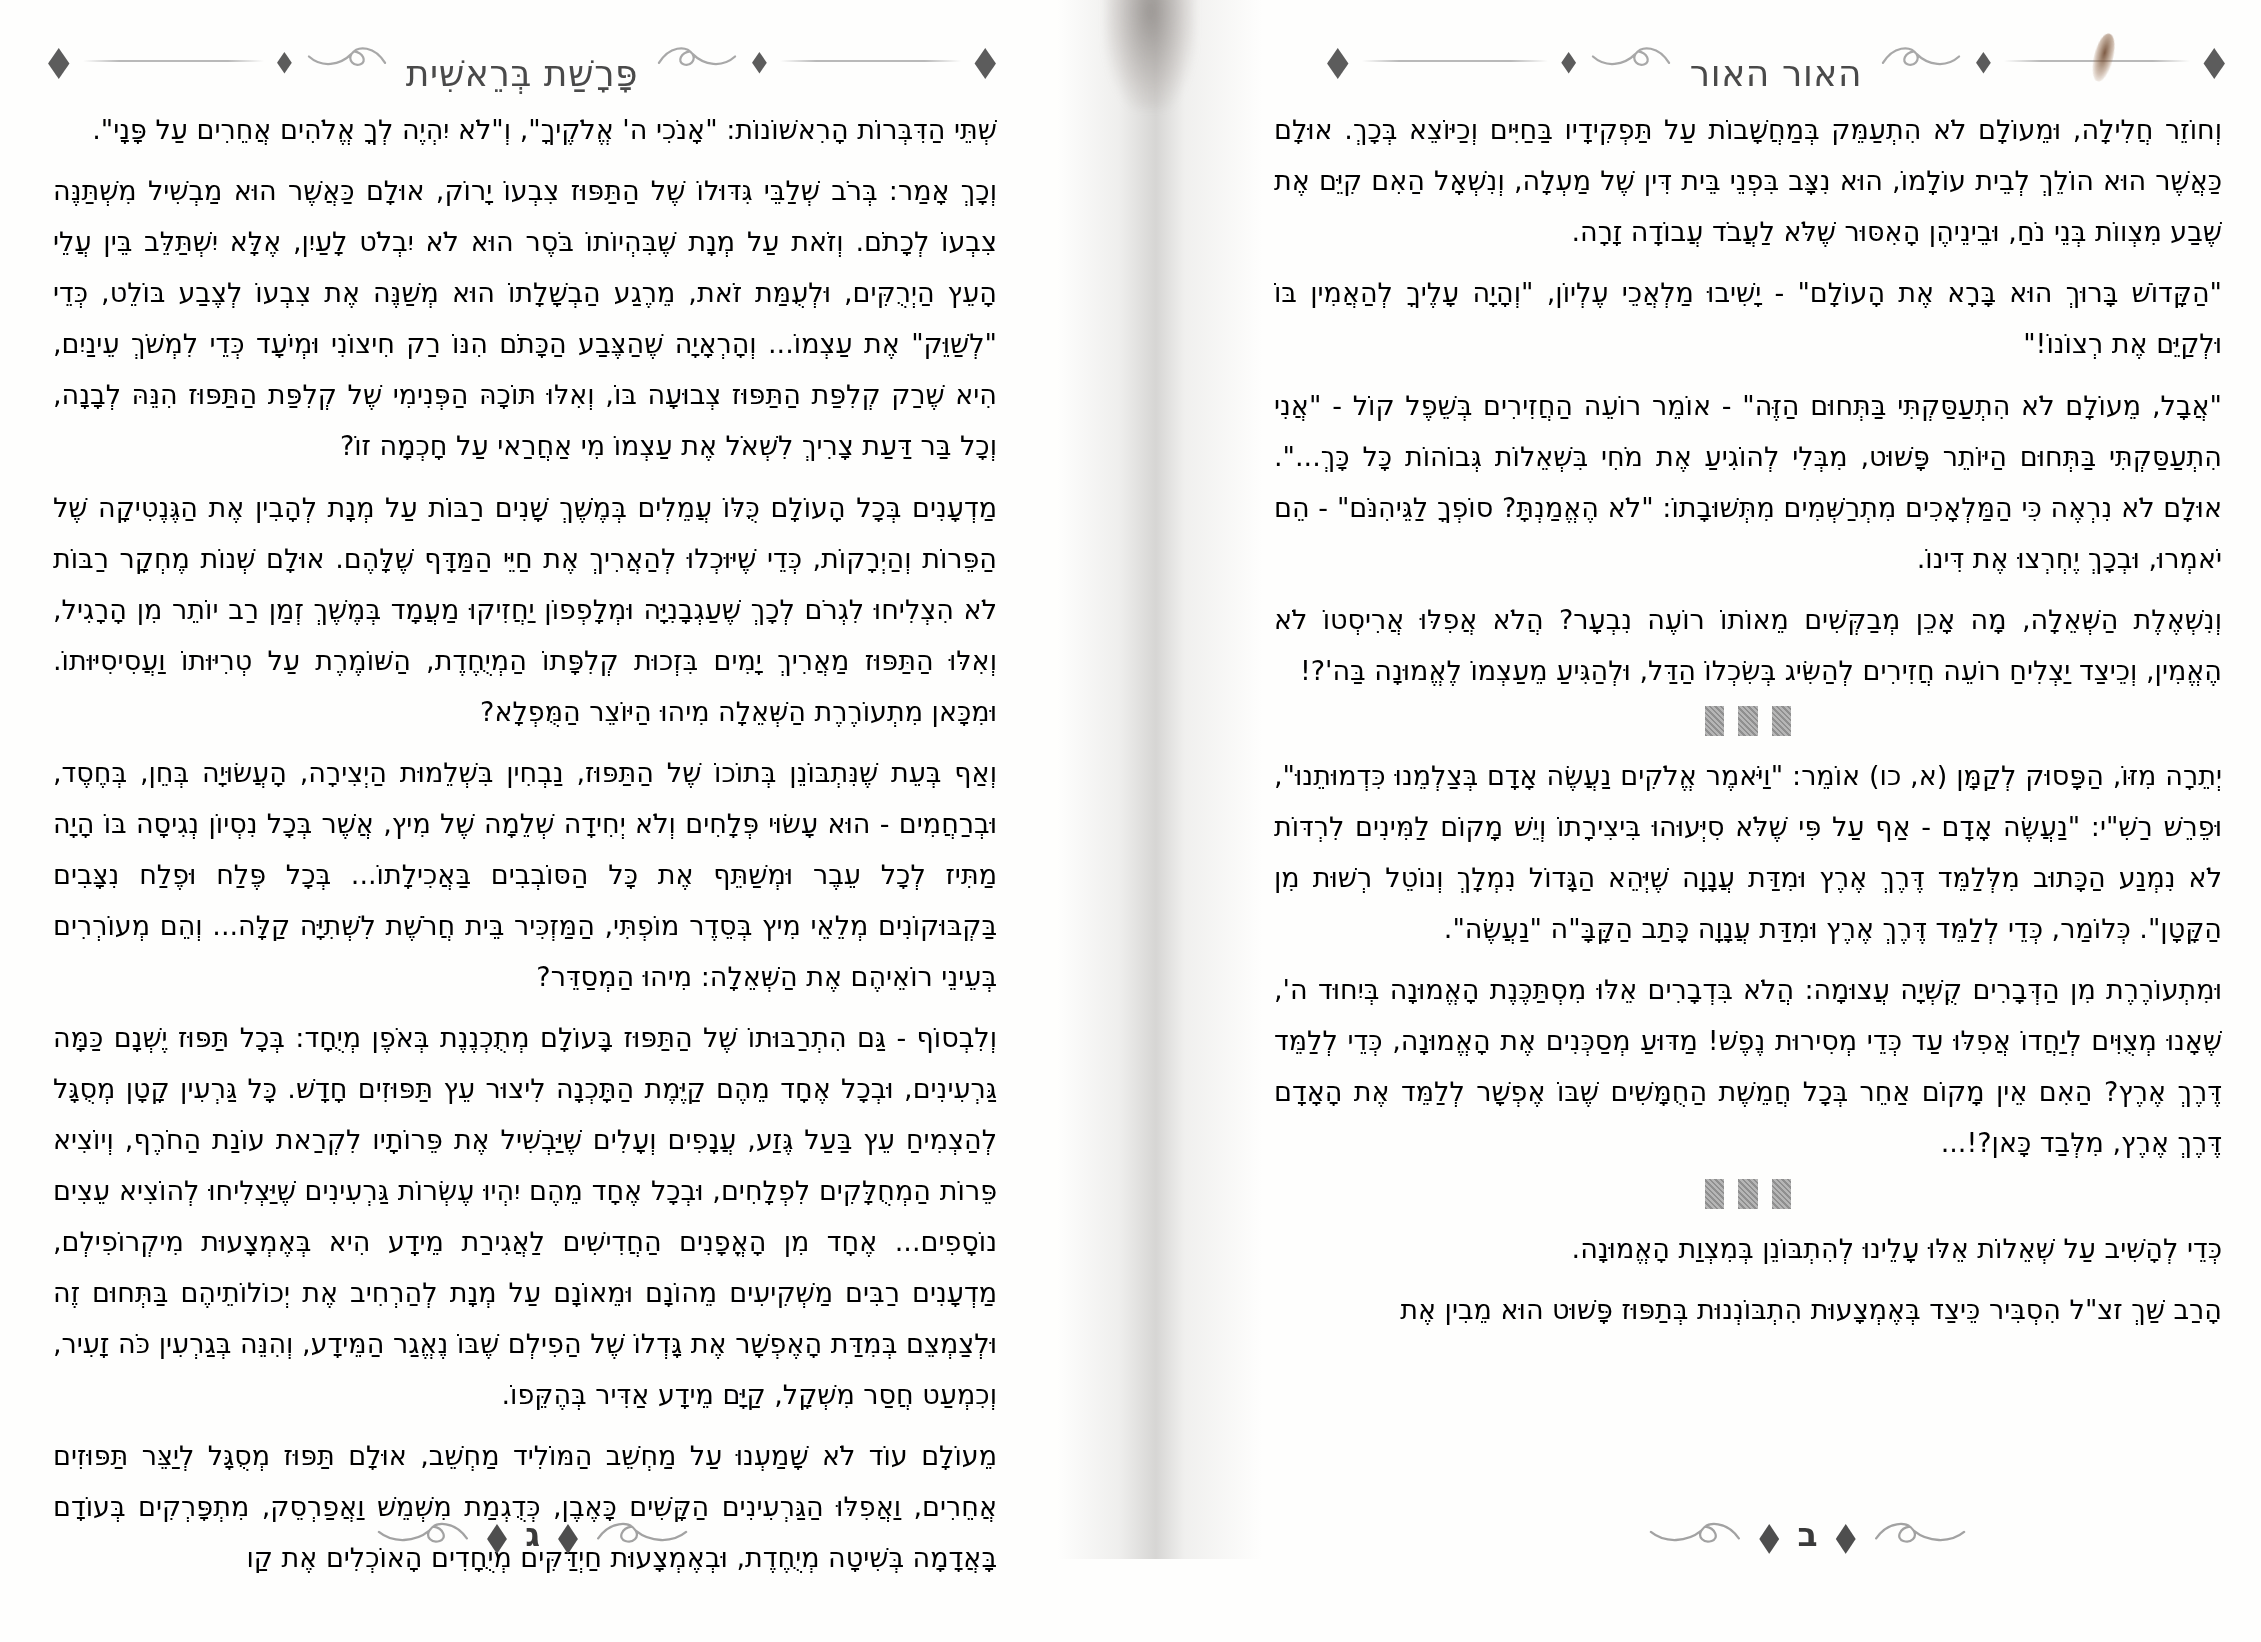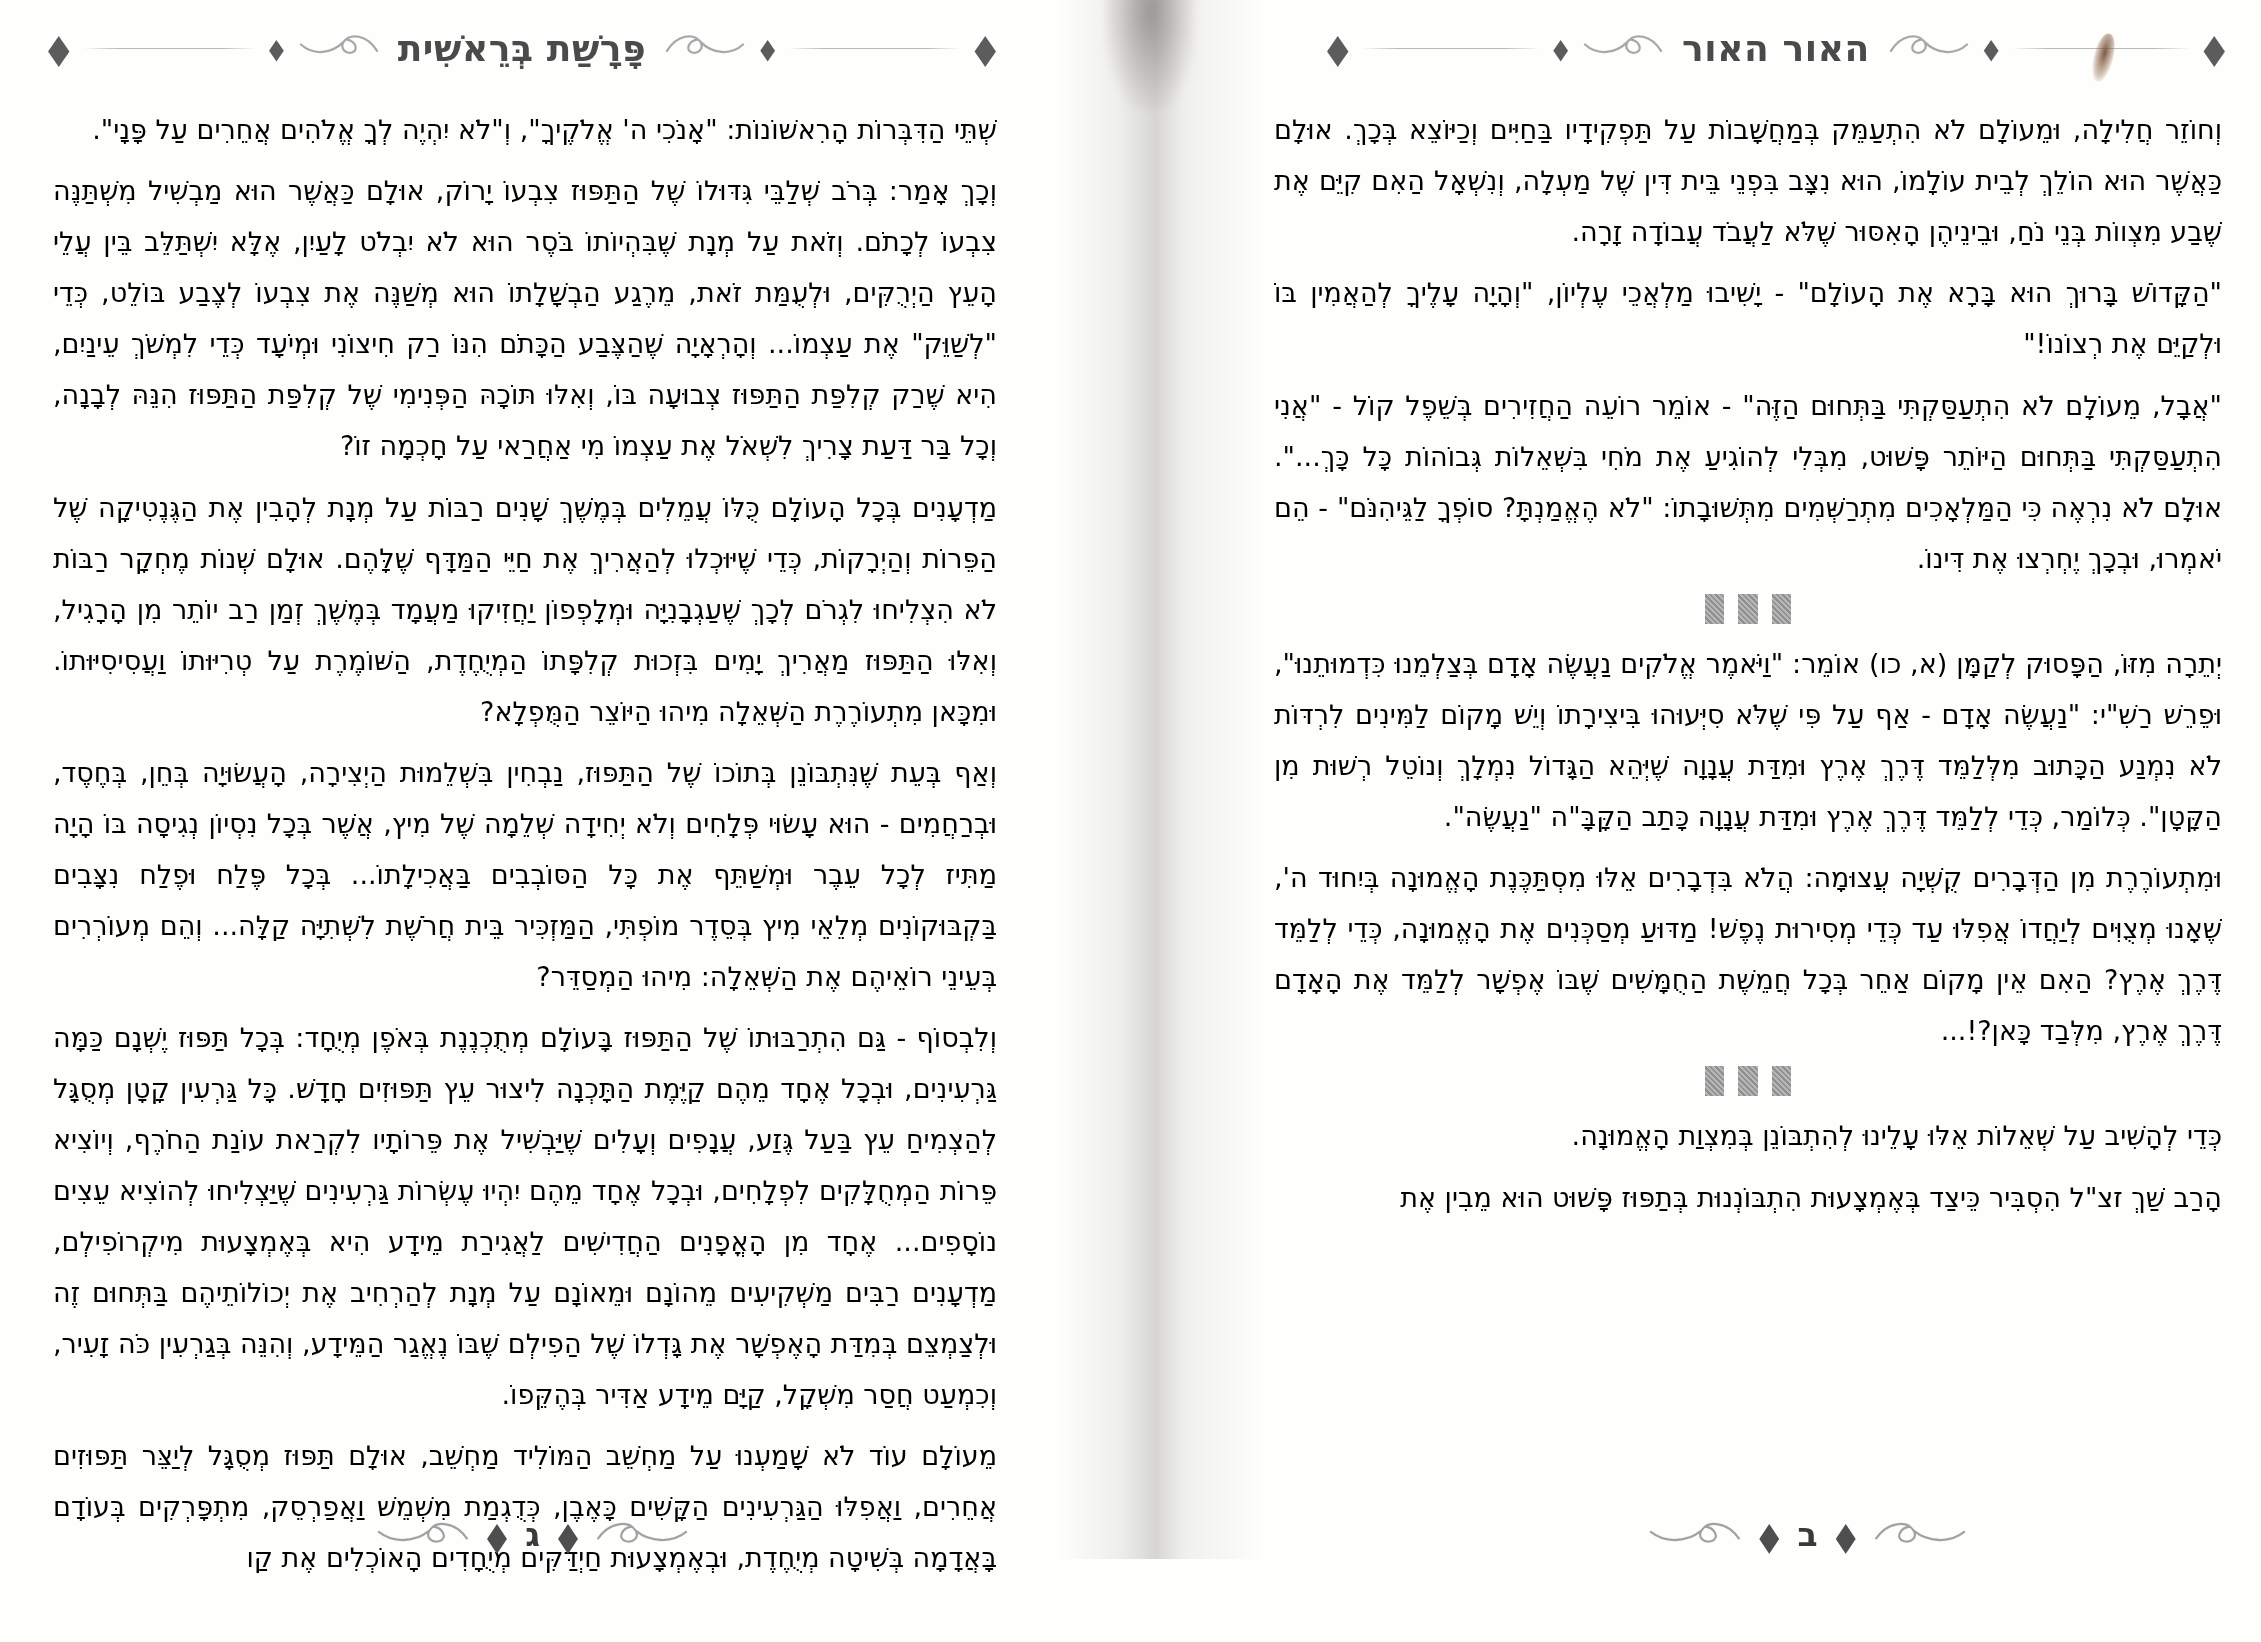--- a/index.html
+++ b/index.html
@@ -20,21 +20,21 @@
     background:radial-gradient(ellipse at 50% 20%, rgba(105,98,94,0.55), rgba(150,140,135,0.25) 55%, rgba(255,255,255,0) 78%);
     filter:blur(3.9px);}
 
   
   .page-header{position:absolute;top:28px;display:flex;align-items:center;gap:13px;direction:rtl;}
   .page-right .page-header{right:37px;left:196px;}
   .page-left  .page-header{right:135px;left:48px;}
   .hrule{flex:1;height:1.9px;background:linear-gradient(90deg,rgba(150,150,150,0),#b9b9b9 20%,#b9b9b9 80%,rgba(150,150,150,0));}
   .diamond{color:#5c5c5c;font-size:28px;line-height:1;transform:scaleY(1.45);}
   .diamond.small{font-size:19.3px;}
-  .header-title{font-size:36px;font-weight:bold;color:#4a4a4a;letter-spacing:0.6px;white-space:nowrap;padding:0 3.9px;}
+  .header-title{font-size:36px;font-weight:normal;color:#4a4a4a;letter-spacing:0.6px;white-space:nowrap;padding:0 3.9px;margin-top:25px;}
   .flourish{width:84px;height:40px;flex:0 0 auto;}
   .flourish path{fill:none;stroke:#a8a8a8;stroke-width:3.5;stroke-linecap:round;}
   .mirror{transform:scaleX(-1);}
 
   
   .blemish{position:absolute;left:767px;top:5.2px;width:19.3px;height:49px;border-radius:50%;
     background:radial-gradient(ellipse at 50% 40%, rgba(112,74,48,0.9), rgba(150,108,76,0.4) 55%, rgba(255,255,255,0) 80%);
     transform:rotate(14deg);filter:blur(0.6px);}
 
   
@@ -75,20 +75,21 @@
     <span class="diamond small">◆</span>
     <span class="hrule"></span>
     <span class="diamond">◆</span>
     <span class="blemish"></span>
   </div>
 
   <div class="text-block">
     <p>וְחוֹזֵר חֲלִילָה, וּמֵעוֹלָם לֹא הִתְעַמֵּק בְּמַחֲשָׁבוֹת עַל תַּפְקִידָיו בַּחַיִּים וְכַיּוֹצֵא בְּכָךְ. אוּלָם כַּאֲשֶׁר הוּא הוֹלֵךְ לְבֵית עוֹלָמוֹ, הוּא נִצָּב בִּפְנֵי בֵּית דִּין שֶׁל מַעְלָה, וְנִשְׁאָל הַאִם קִיֵּם אֶת שֶׁבַע מִצְווֹת בְּנֵי נֹחַ, וּבֵינֵיהֶן הָאִסּוּר שֶׁלֹּא לַעֲבֹד עֲבוֹדָה זָרָה.</p>
     <p>"הַקָּדוֹשׁ בָּרוּךְ הוּא בָּרָא אֶת הָעוֹלָם" - יָשִׁיבוּ מַלְאֲכֵי עֶלְיוֹן, "וְהָיָה עָלֶיךָ לְהַאֲמִין בּוֹ וּלְקַיֵּם אֶת רְצוֹנוֹ!"</p>
     <p>"אֲבָל, מֵעוֹלָם לֹא הִתְעַסַּקְתִּי בַּתְּחוּם הַזֶּה" - אוֹמֵר רוֹעֵה הַחֲזִירִים בְּשֵׁפֶל קוֹל - "אֲנִי הִתְעַסַּקְתִּי בַּתְּחוּם הַיּוֹתֵר פָּשׁוּט, מִבְּלִי לְהוֹגִיעַ אֶת מֹחִי בִּשְׁאֵלוֹת גְּבוֹהוֹת כָּל כָּךְ...". אוּלָם לֹא נִרְאֶה כִּי הַמַּלְאָכִים מִתְרַשְּׁמִים מִתְּשׁוּבָתוֹ: "לֹא הֶאֱמַנְתָּ? סוֹפְךָ לַגֵּיהִנֹּם" - הֵם יֹאמְרוּ, וּבְכָךְ יֶחְרְצוּ אֶת דִּינוֹ.</p>
+    <p>וְנִשְׁאֶלֶת הַשְּׁאֵלָה, מָה אָכֵן מְבַקְּשִׁים מֵאוֹתוֹ רוֹעֶה נִבְעָר? הֲלֹא אֲפִלּוּ אֲרִיסְטוֹ לֹא הֶאֱמִין, וְכֵיצַד יַצְלִיחַ רוֹעֵה חֲזִירִים לְהַשִּׂיג בְּשִׂכְלוֹ הַדַּל, וּלְהַגִּיעַ מֵעַצְמוֹ לֶאֱמוּנָה בַּה'?!</p>
     <div class="section-divider">
       <span class="divider-square"></span>
       <span class="divider-square"></span>
       <span class="divider-square"></span>
     </div>
     <p>יְתֵרָה מִזּוֹ, הַפָּסוּק לְקַמָּן (א, כו) אוֹמֵר: "וַיֹּאמֶר אֱלֹקִים נַעֲשֶׂה אָדָם בְּצַלְמֵנוּ כִּדְמוּתֵנוּ", וּפֵרֵשׁ רַשִׁ"י: "נַעֲשֶׂה אָדָם - אַף עַל פִּי שֶׁלֹּא סִיְּעוּהוּ בִּיצִירָתוֹ וְיֵשׁ מָקוֹם לַמִּינִים לִרְדּוֹת לֹא נִמְנַע הַכָּתוּב מִלְּלַמֵּד דֶּרֶךְ אֶרֶץ וּמִדַּת עֲנָוָה שֶׁיְּהֵא הַגָּדוֹל נִמְלָךְ וְנוֹטֵל רְשׁוּת מִן הַקָּטָן". כְּלוֹמַר, כְּדֵי לְלַמֵּד דֶּרֶךְ אֶרֶץ וּמִדַּת עֲנָוָה כָּתַב הַקָּבָּ"ה "נַעֲשֶׂה".</p>
     <p>וּמִתְעוֹרֶרֶת מִן הַדְּבָרִים קֻשְׁיָה עֲצוּמָה: הֲלֹא בִּדְבָרִים אֵלּוּ מִסְתַּכֶּנֶת הָאֱמוּנָה בְּיִחוּד ה', שֶׁאָנוּ מְצֻוִּים לְיַחֲדוֹ אֲפִלּוּ עַד כְּדֵי מְסִירוּת נֶפֶשׁ! מַדּוּעַ מְסַכְּנִים אֶת הָאֱמוּנָה, כְּדֵי לְלַמֵּד דֶּרֶךְ אֶרֶץ? הַאִם אֵין מָקוֹם אַחֵר בְּכָל חֲמֵשֶׁת הַחֻמָּשִׁים שֶׁבּוֹ אֶפְשָׁר לְלַמֵּד אֶת הָאָדָם דֶּרֶךְ אֶרֶץ, מִלְּבַד כָּאן?!...</p>
     <div class="section-divider">
       <span class="divider-square"></span>
       <span class="divider-square"></span>

